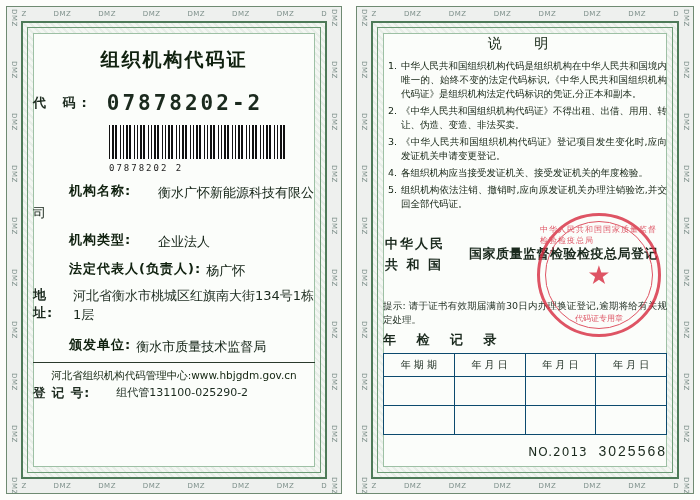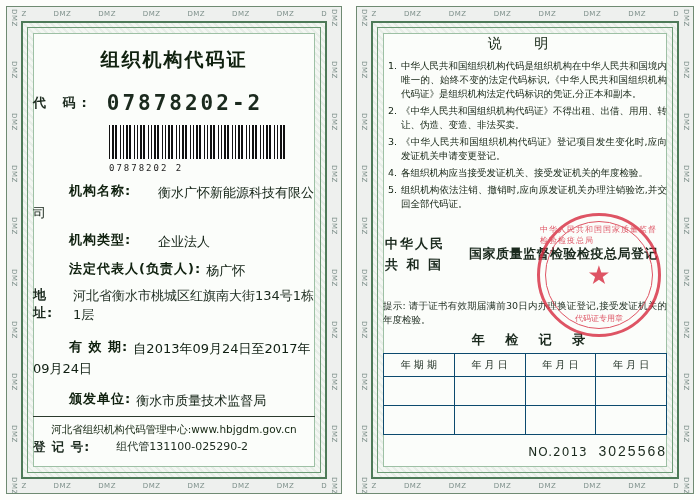--- a/index.html
+++ b/index.html
@@ -237,26 +237,25 @@
     font-size: 8px;
     color: #d6253a;
   }
   .tip {
     font-size: 9.5px;
     line-height: 14px;
     margin-top: 10px;
     text-align: justify;
   }
   .annual-title {
-    text-align: center;
+    text-align: left;
     font-size: 13px;
     font-weight: bold;
     letter-spacing: 8px;
     margin-top: 4px;
-    padding-left: 15px;
   }
   table.annual {
     width: 100%;
     border-collapse: collapse;
     margin-top: 4px;
   }
   table.annual th, table.annual td {
     border: 1px solid #0c4a6e;
     height: 26px;
     font-size: 10px;
@@ -373,24 +372,20 @@
         <span class="lbl" style="width:auto">法定代表人(负责人):</span>
         <span class="val">杨广怀</span>
       </div>
 
       <div class="addr-wrap">
         <span class="addr-label">地</span>
         <span class="addr-label2">址:</span>
         <div class="addr-text">河北省衡水市桃城区红旗南大街134号1栋1层</div>
       </div>
 
-      <div class="field" style="margin-top:14px">
-        <span class="lbl" style="width:auto">有 效 期:</span>
-        <span class="val">自2013年09月24日至2017年09月24日</span>
-      </div>
 
       <div class="field" style="margin-top:12px">
         <span class="lbl" style="width:auto">颁发单位:</span>
         <span class="val">衡水市质量技术监督局</span>
       </div>
 
       <div class="sep-line"></div>
       <div class="small-note">河北省组织机构代码管理中心:www.hbjgdm.gov.cn</div>
 
       <div class="reg-row">
@@ -498,21 +493,21 @@
         <div class="issuer-main">国家质量监督检验检疫总局登记</div>
 
         <div class="seal">
           <div class="seal-inner"></div>
           <div class="seal-arc">中华人民共和国国家质量监督检验检疫总局</div>
           <div class="seal-star">★</div>
           <div class="seal-bottom">代码证专用章</div>
         </div>
       </div>
 
-      <div class="tip">提示: 请于证书有效期届满前30日内办理换证登记,接受发证机关的年度检验。</div>
+      <div class="tip">提示: 请于证书有效期届满前30日内办理换证登记,逾期将给有关规定处理。</div>
 
       <div class="annual-title">年 检 记 录</div>
 
       <table class="annual">
         <tbody>
             <tr>
           <th>年  期  期</th>
           <th>年  月  日</th>
           <th>年  月  日</th>
           <th>年  月  日</th>

